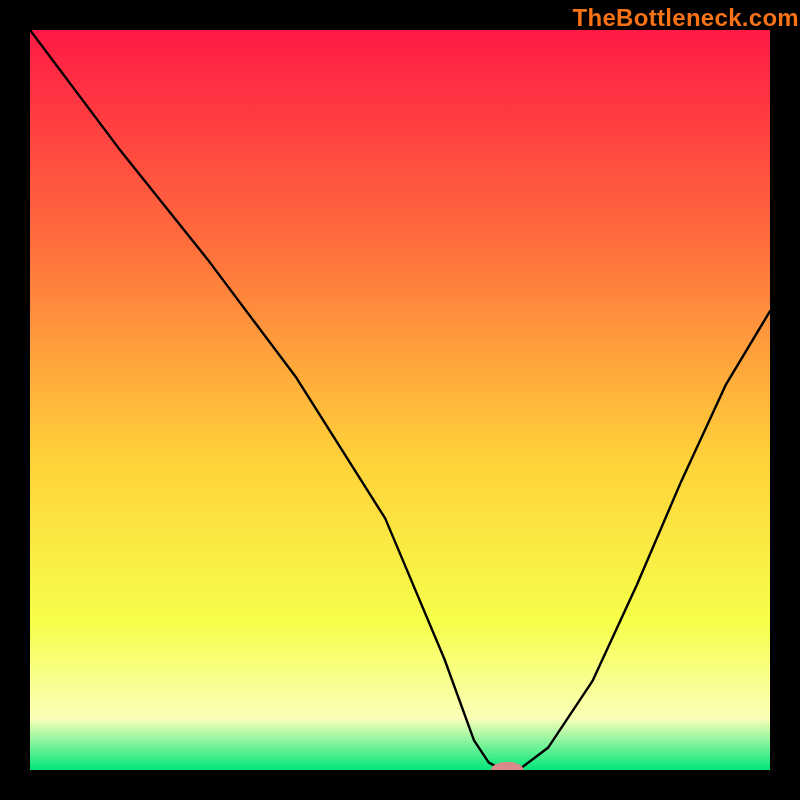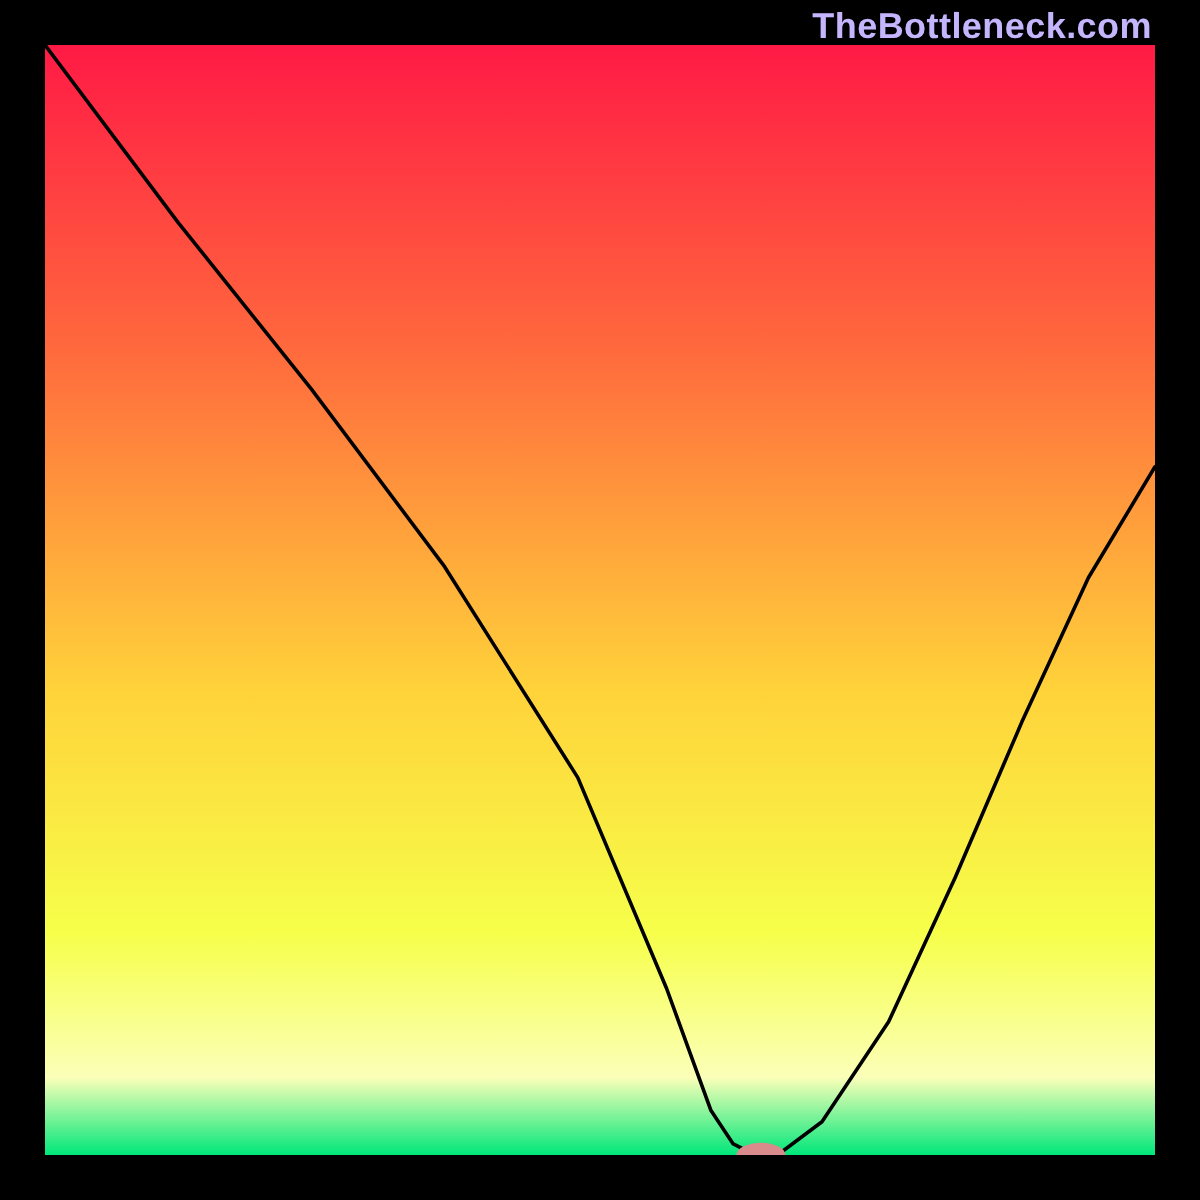--- a/index.html
+++ b/index.html
@@ -12,25 +12,25 @@
   }
   .frame {
     position: relative;
     width: 800px;
     height: 800px;
     background: #000;
   }
   .watermark {
     position: absolute;
     top: 4px;
-    right: 32px;
+    right: 1px;
     font-family: Arial, Helvetica, sans-serif;
     font-size: 24px;
     font-weight: 600;
-    color: #c4b5fd;
+    color: #f97316;
     letter-spacing: 0.3px;
     text-align: center;
   }
   .plot-wrap {
     position: absolute;
     left: 30px;
     top: 30px;
     width: 740px;
     height: 740px;
   }

